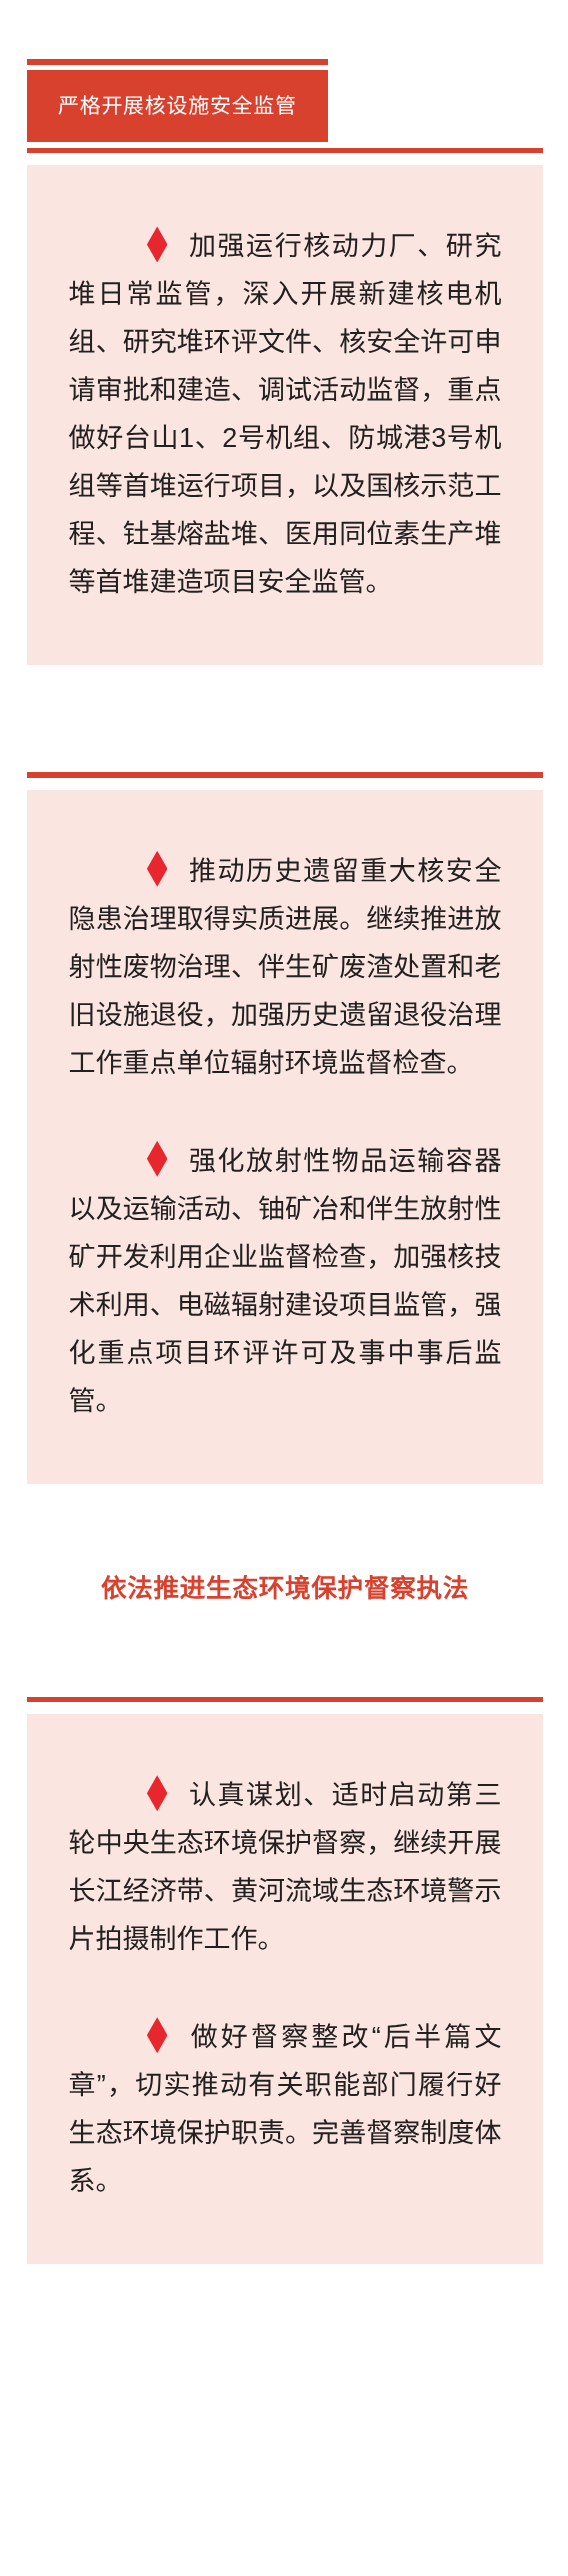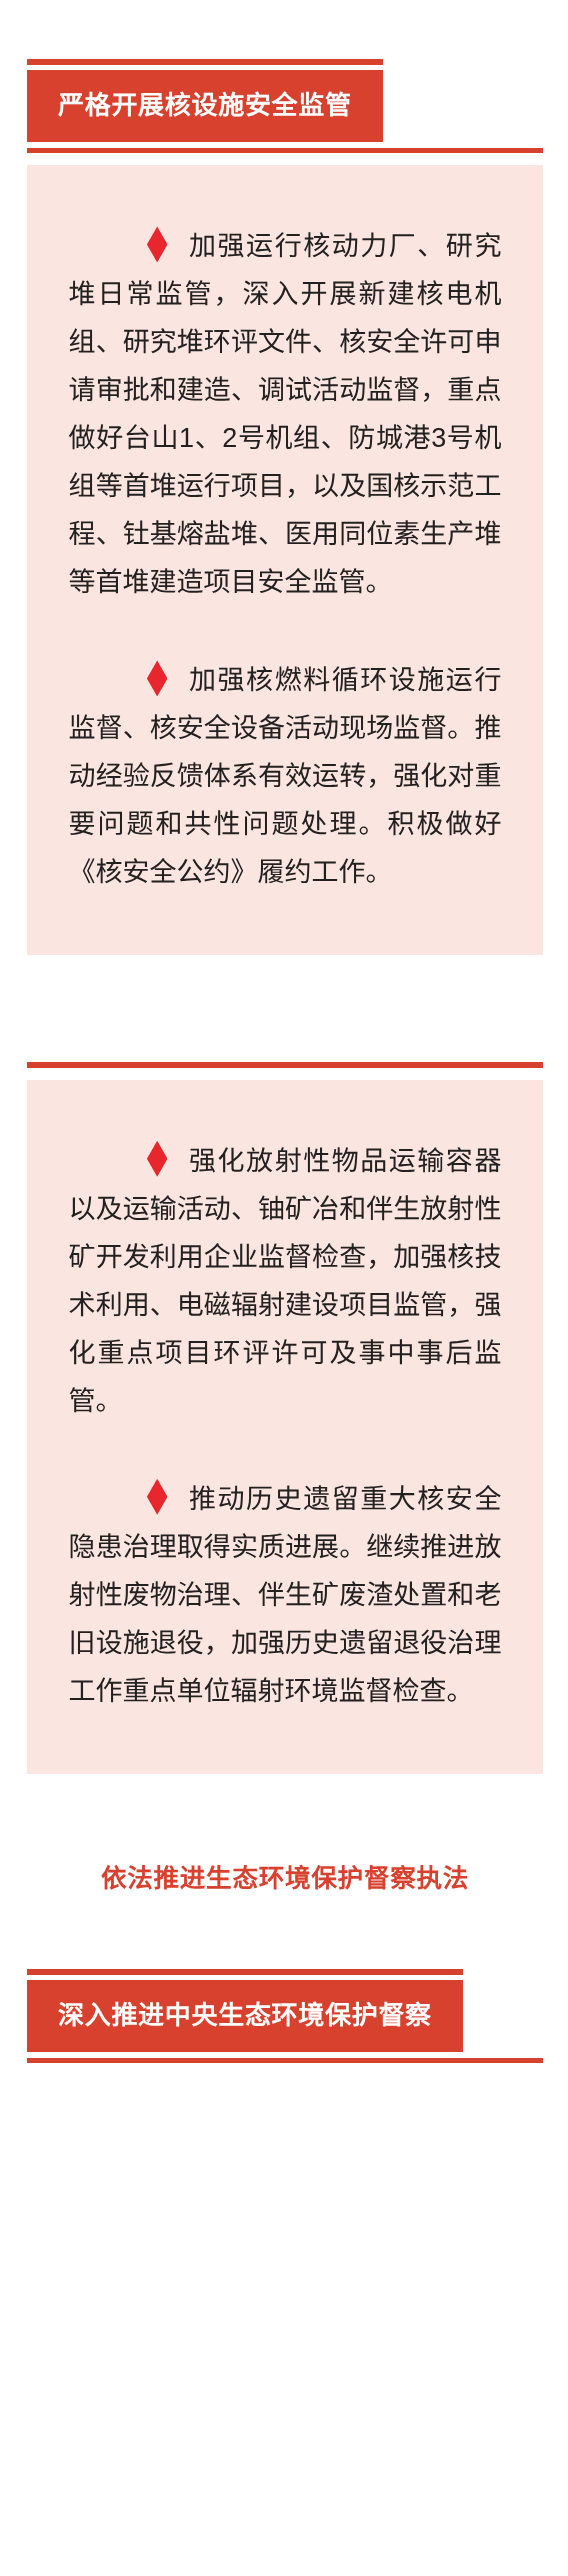--- a/index.html
+++ b/index.html
@@ -26,22 +26,22 @@
     height: 5.7px;
     background: var(--accent-red);
     margin-bottom: 5px;
   }
   .banner {
     background: var(--accent-red);
     padding: 23.4px 31px;
   }
   .banner-title {
     color: var(--banner-text);
-    font-size: 26px;
-    font-weight: bold;
+    font-size: 21px;
+    font-weight: normal;
     letter-spacing: 0.7px;
     line-height: 25.6px;
     white-space: nowrap;
     text-align: center;
   }
 
   
   .full-line {
     height: 5.7px;
     background: var(--accent-red);
@@ -96,40 +96,40 @@
   <div class="section">
     <div class="banner-group">
       <div class="banner-topline"></div>
       <div class="banner">
         <span class="banner-title">严格开展核设施安全监管</span>
       </div>
     </div>
     <div class="full-line"></div>
     <div class="panel">
       <p class="para"><span class="diamond"></span><span>加强运行核动力厂、研究堆日常监管，深入开展新建核电机组、研究堆环评文件、核安全许可申请审批和建造、调试活动监督，重点做好台山1、2号机组、防城港3号机组等首堆运行项目，以及国核示范工程、钍基熔盐堆、医用同位素生产堆等首堆建造项目安全监管。</span></p>
-      <p class="para"><span class="diamond"></span><span>加强核燃料循环设施运行监督、核安全设备活动现场监督。推动经验反馈体系有效运转，强化对重要问题和共性问题处理。积极做好《核安全公约》履约工作。</span></p>
     </div>
   </div>
 
   <div class="section">
     <div class="banner-group">
       <div class="banner-topline"></div>
     </div>
     <div class="full-line"></div>
     <div class="panel">
+      <p class="para"><span class="diamond"></span><span>推动历史遗留重大核安全隐患治理取得实质进展。继续推进放射性废物治理、伴生矿废渣处置和老旧设施退役，加强历史遗留退役治理工作重点单位辐射环境监督检查。</span></p>
       <p class="para"><span class="diamond"></span><span>强化放射性物品运输容器以及运输活动、铀矿冶和伴生放射性矿开发利用企业监督检查，加强核技术利用、电磁辐射建设项目监管，强化重点项目环评许可及事中事后监管。</span></p>
-      <p class="para"><span class="diamond"></span><span>推动历史遗留重大核安全隐患治理取得实质进展。继续推进放射性废物治理、伴生矿废渣处置和老旧设施退役，加强历史遗留退役治理工作重点单位辐射环境监督检查。</span></p>
     </div>
   </div>
 
   <div class="section section--with-heading">
     <h3 class="mid-heading">依法推进生态环境保护督察执法</h3>
     <div class="banner-group">
       <div class="banner-topline"></div>
-      <div class="banner">
-        <span class="banner-title">深入推进中央生态环境保护督察</span>
-      </div>
     </div>
     <div class="full-line"></div>
+    <div class="panel">
+      <p class="para"><span class="diamond"></span><span>认真谋划、适时启动第三轮中央生态环境保护督察，继续开展长江经济带、黄河流域生态环境警示片拍摄制作工作。</span></p>
+      <p class="para"><span class="diamond"></span><span>做好督察整改“后半篇文章”，切实推动有关职能部门履行好生态环境保护职责。完善督察制度体系。</span></p>
+    </div>
   </div>
 
 </div>
 
 
 </body></html>

